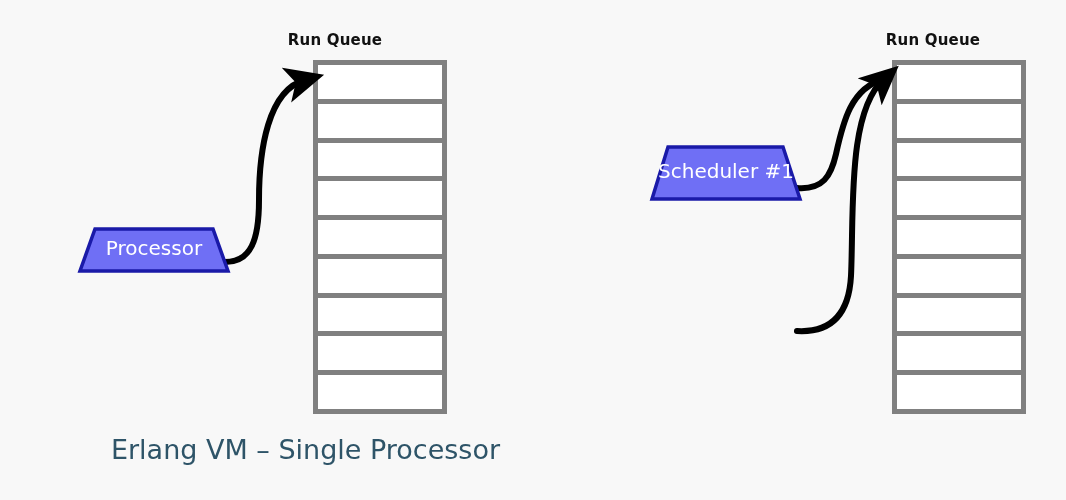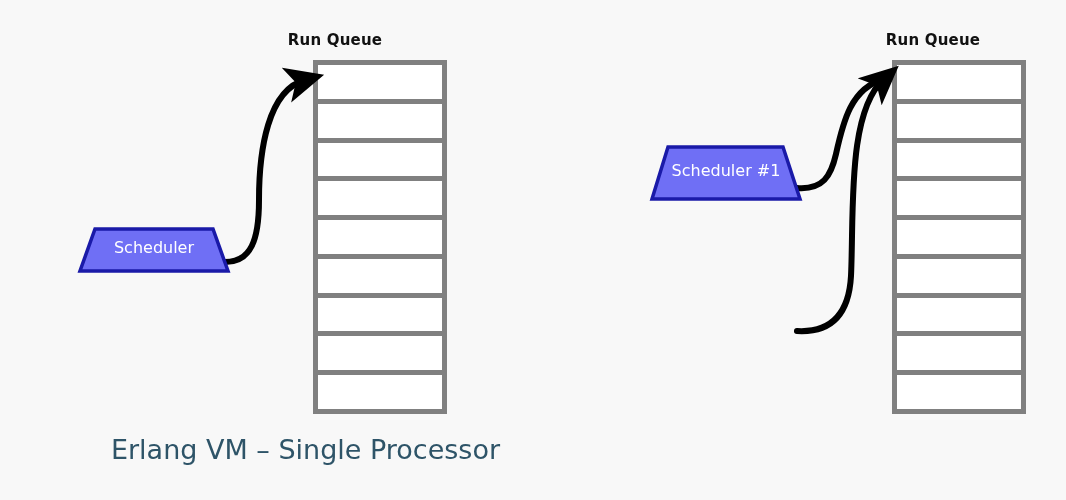--- a/index.html
+++ b/index.html
@@ -70,21 +70,21 @@
     position: absolute;
     left: 0;
     top: 0;
     width: 100%;
     height: 100%;
     display: flex;
     align-items: center;
     justify-content: center;
     color: #ffffff;
     font-family: "DejaVu Sans", sans-serif;
-    font-size: 16px;
+    font-size: 20px;
     line-height: 1;
     white-space: nowrap;
     padding-bottom: 4px;
     box-sizing: border-box;
     pointer-events: none;
   }
 
   
   .arrow-layer {
     position: absolute;
@@ -141,21 +141,21 @@
           <path d="M0,0 L6.5,3 L0,6 L1.6,3 Z" fill="#000000"></path>
         </marker>
       </defs>
       <path class="arrow-path" d="M 222,262 C 252,264 259,238 259,200 C 259,150 268,90 305,80" marker-end="url(#ah-single)"></path>
     </svg>
 
     <div class="scheduler" style="left:78px; top:227px; width:152px; height:46px;">
       <svg width="152" height="46" viewBox="0 0 152 46">
         <polygon points="17,2 135,2 150,44 2,44" fill="#6f6ff5" stroke="#1a1aa8" stroke-width="3.5" stroke-linejoin="miter"></polygon>
       </svg>
-      <div class="scheduler-label">Scheduler</div>
+      <div class="scheduler-label">Processor</div>
     </div>
 
     <div class="caption" style="top:434px;">Erlang VM – Single Processor</div>
   </div>
 
   <div class="panel" id="panel-smp">
 
     <div class="queue-title" style="left:330px; top:31px; width:140px;">Run Queue</div>
 
     <div class="queue" id="queue-smp" style="left:359px; top:60px; width:134px; height:354px;">

